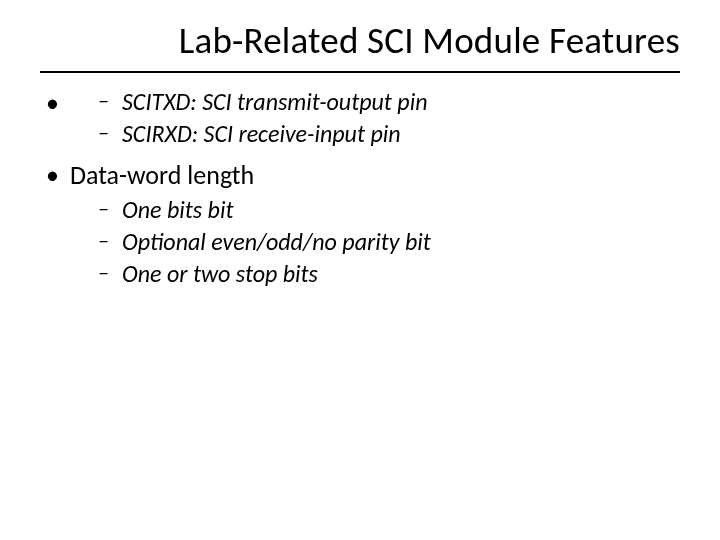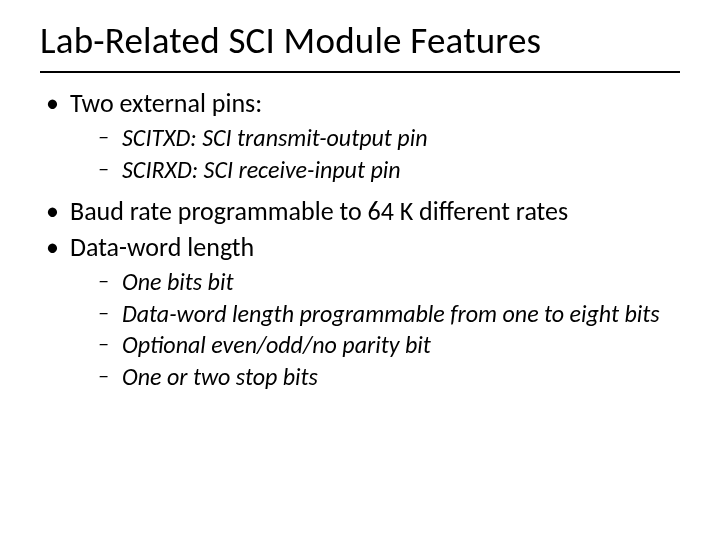--- a/index.html
+++ b/index.html
@@ -1,46 +1,41 @@
 <!DOCTYPE html>
 <html><head>
 <meta charset="utf-8">
 <style>
   * { margin: 0; padding: 0; box-sizing: border-box; }
   html, body { width: 720px; height: 540px; background: #fff; font-family: Calibri, "Segoe UI", Arial, sans-serif; color: #000; }
   .slide { width: 720px; height: 540px; padding: 18px 40px 0 40px; position: relative; }
-  .title { font-size: 37px; font-weight: 400; text-align: left; padding: 0 0 8px 0; letter-spacing: 0.2px; }
+  .title { font-size: 37px; font-weight: 400; text-align: right; padding: 0 0 8px 0; letter-spacing: 0.2px; }
   .rule { border: none; border-top: 2px solid #000; margin: 0 0 14px 0; }
   ul.top { list-style: none; padding-left: 4px; }
   ul.top > li { font-size: 26px; line-height: 1.3; margin-bottom: 2px; padding-left: 26px; position: relative; }
   ul.top > li::before { content: "•"; position: absolute; left: 2px; top: 0; font-size: 26px; }
   ul.sub { list-style: none; padding-left: 28px; margin-top: 2px; margin-bottom: 10px; }
   ul.sub > li { font-size: 24px; line-height: 1.28; margin-bottom: 1px; padding-left: 24px; position: relative; font-style: italic; }
   ul.sub > li::before { content: "–"; position: absolute; left: 0; top: 0; font-size: 22px; }
 </style>
 </head>
 <body>
 
 <div class="slide">
   <h1 class="title">Lab-Related SCI Module Features</h1>
   <hr class="rule">
   <ul class="top">
     <li>
-      <span>Two external pins:</span>
       <ul class="sub">
         <li><span> SCITXD: SCI transmit-output pin</span></li>
         <li><span> SCIRXD: SCI receive-input pin</span></li>
       </ul>
     </li>
     <li>
-      <span>Baud rate programmable to 64 K different rates</span>
-    </li>
-    <li>
       <span>Data-word length</span>
       <ul class="sub">
         <li><span> One bits bit</span></li>
-        <li><span> Data-word length programmable from one to eight bits</span></li>
         <li><span> Optional even/odd/no parity bit</span></li>
         <li><span>One or two stop bits</span></li>
       </ul>
     </li>
   </ul>
 </div>
 
 </body></html>

